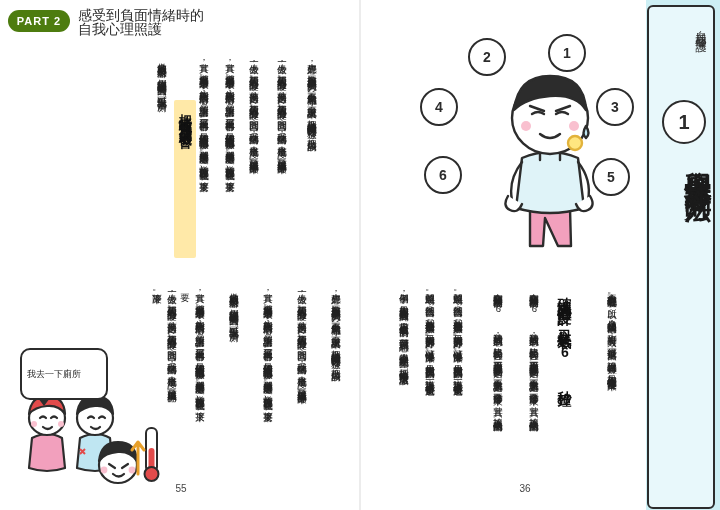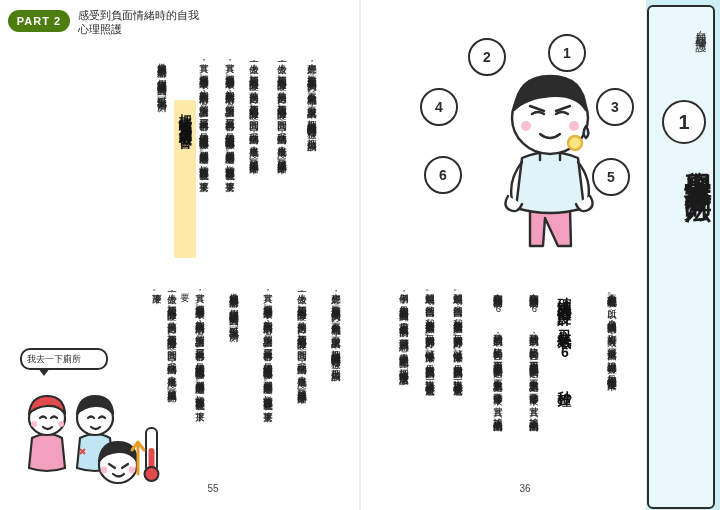--- a/index.html
+++ b/index.html
@@ -59,21 +59,21 @@
     position:absolute;left:8px;top:8px;width:200px;height:30px;
   }
   .part-badge{
     position:absolute;left:0;top:2px;width:62px;height:22px;
     background:#4d7c0f;border-radius:11px;
     color:#ffffff;font-size:11px;font-weight:bold;
     display:flex;align-items:center;justify-content:center;letter-spacing:1px;
   }
   .part-text{
     position:absolute;left:70px;top:0px;width:130px;
-    font-size:11px;line-height:14px;color:#2c2c2c;
+    font-size:14px;line-height:14px;color:#2c2c2c;
   }
   
   .vcol{
     position:absolute;
     writing-mode:vertical-rl;
     text-orientation:upright;
     font-size:9.5px;
     line-height:15px;
     letter-spacing:0.5px;
     color:#222;
@@ -97,35 +97,35 @@
   .illo-wrap{position:absolute;left:380px;top:30px;width:260px;height:240px;}
   .bubble{
     position:absolute;border:2px solid #2c2c2c;border-radius:50%;
     background:#ffffff;display:flex;align-items:center;justify-content:center;
     font-size:14px;font-weight:bold;color:#2c2c2c;
   }
   
   .l-illo{position:absolute;left:18px;top:370px;width:140px;height:120px;}
   .speech{
     position:absolute;border:2px solid #2c2c2c;border-radius:10px;
-    background:#ffffff;font-size:9px;color:#222;padding:3px 5px;
+    background:#ffffff;font-size:9px;color:#222;padding:18px 5px;
     line-height:12px;
   }
   .speech:after{
     content:"";position:absolute;left:16px;bottom:-8px;
     border-left:6px solid transparent;border-right:6px solid transparent;
     border-top:8px solid #2c2c2c;
   }
   
   .pgnum{
     position:absolute;bottom:14px;width:26px;height:16px;
     display:flex;align-items:center;justify-content:center;
     font-size:10px;color:#444;
   }
-  .pgnum-l{left:168px;margin-left:32px;}
+  .pgnum-l{left:168px;}
   .pgnum-r{left:512px;}
 </style>
 </head>
 <body>
 
 <div class="page">
 
   <div class="left-page"></div>
   <div class="right-page"></div>
   <div class="gutter"></div>

